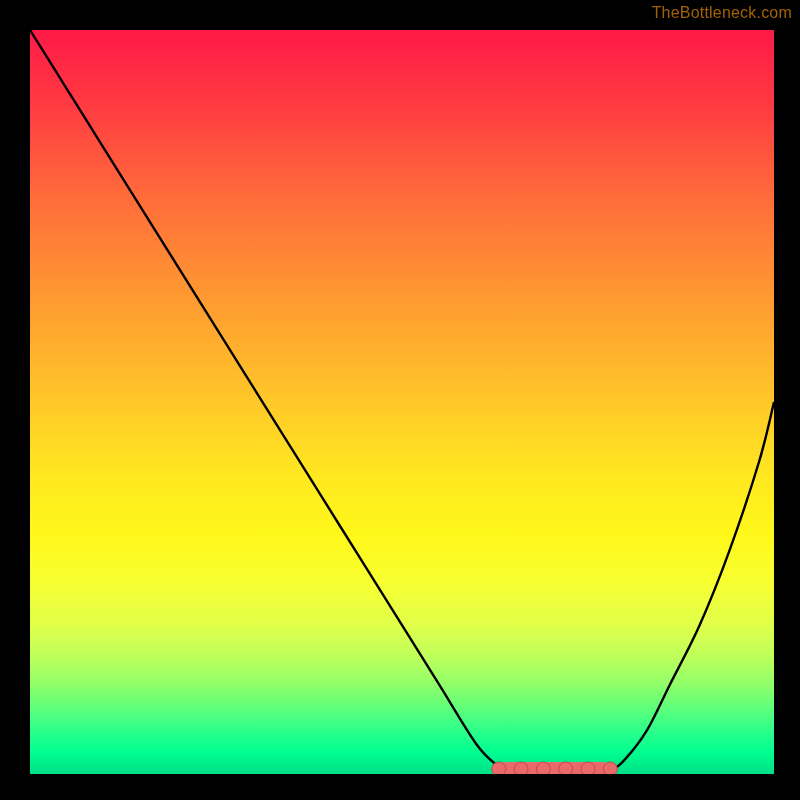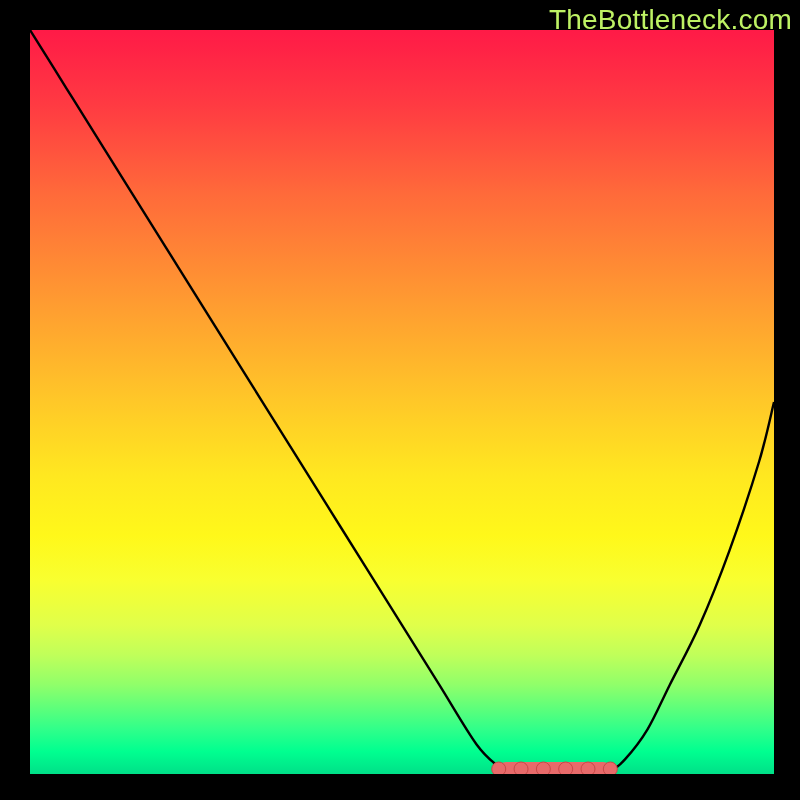--- a/index.html
+++ b/index.html
@@ -8,22 +8,22 @@
     width: 800px;
     height: 800px;
     background: #000;
     position: relative;
     font-family: Arial, sans-serif;
   }
   .watermark {
     position: absolute;
     top: 4px;
     right: 8px;
-    color: #bef264;
-    font-size: 28px;
+    color: #a16207;
+    font-size: 16px;
     letter-spacing: 0.2px;
     z-index: 10;
   }
   .plot-area {
     position: absolute;
     left: 30px;
     top: 30px;
     width: 744px;
     height: 744px;
   }

